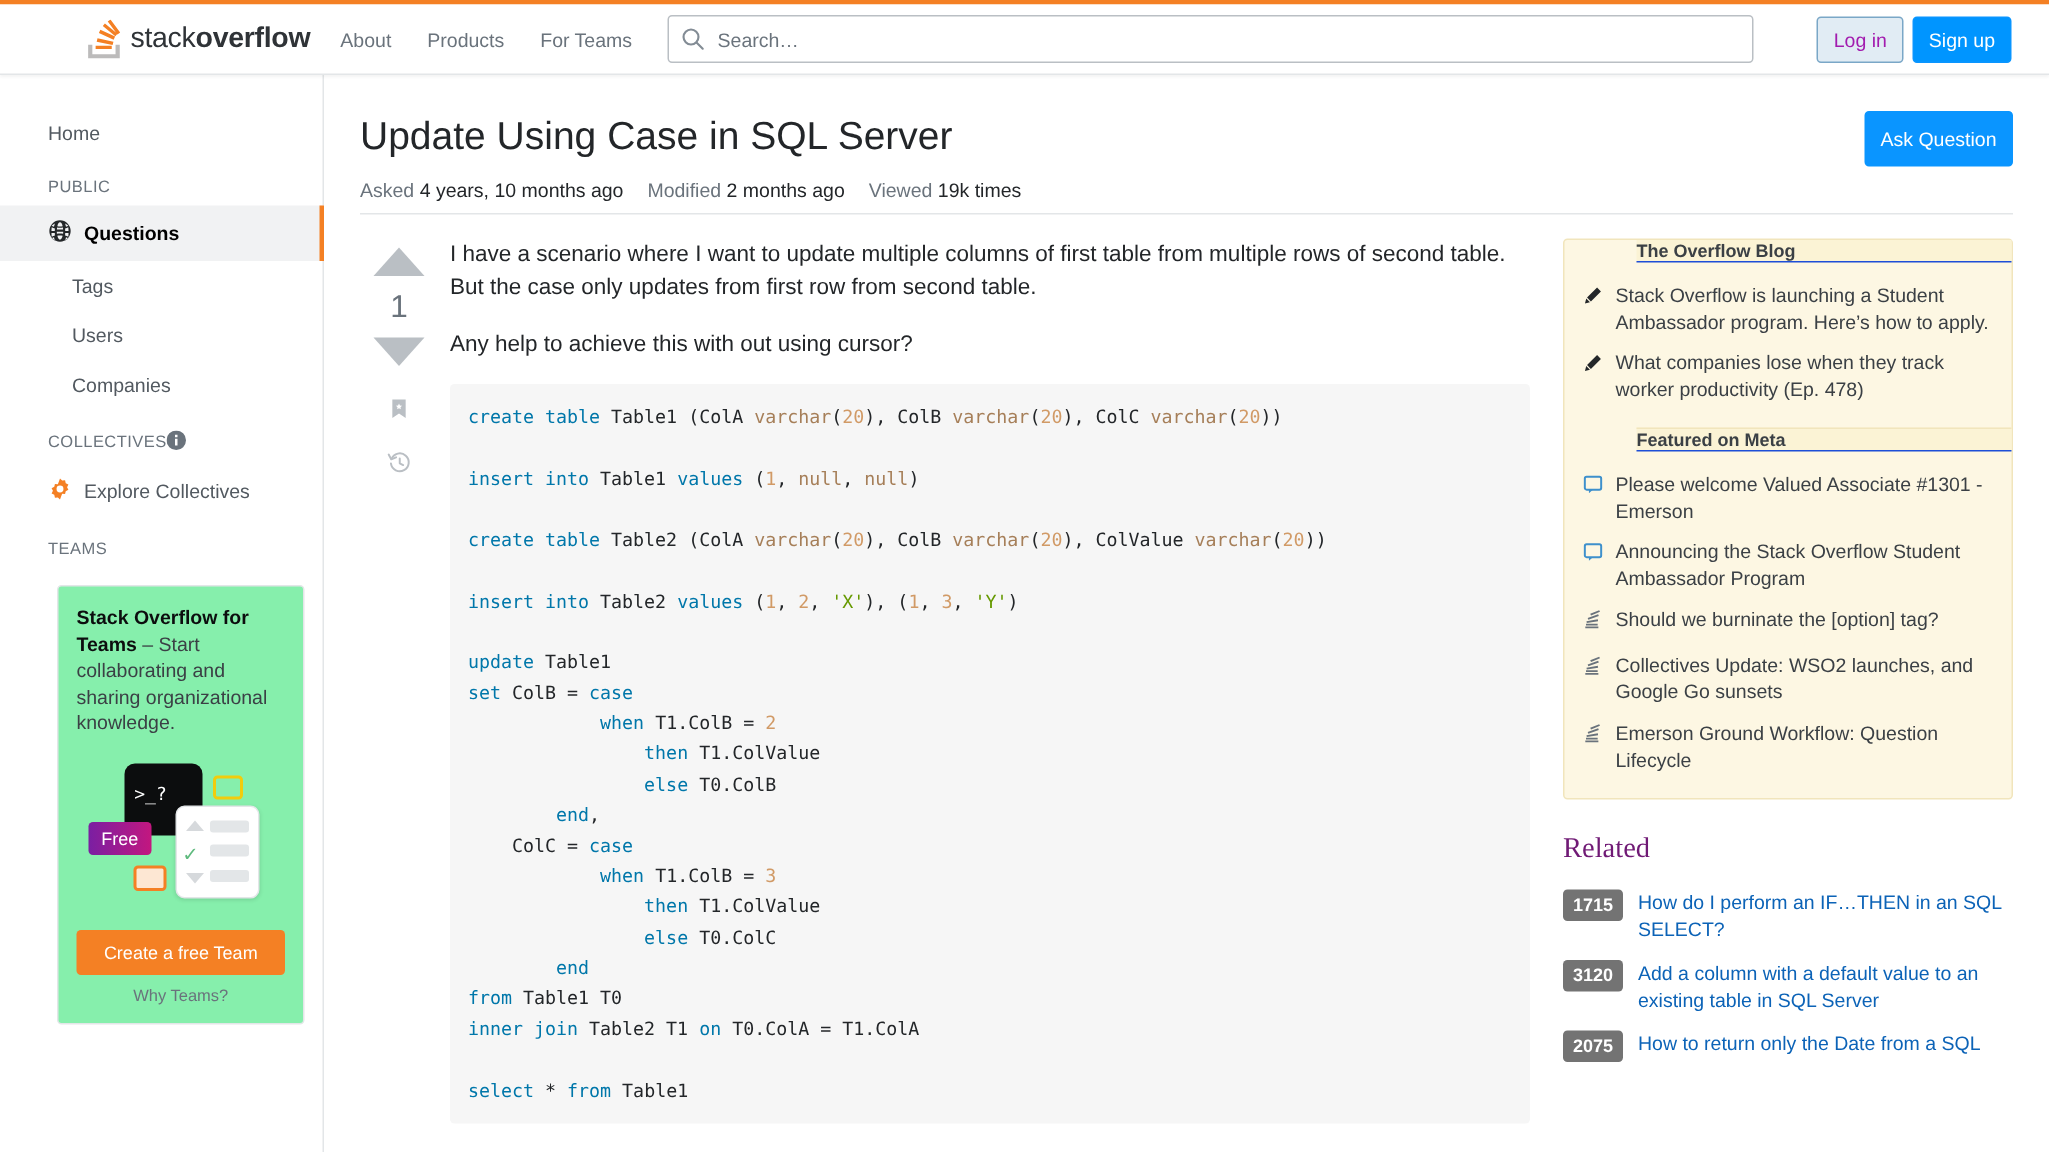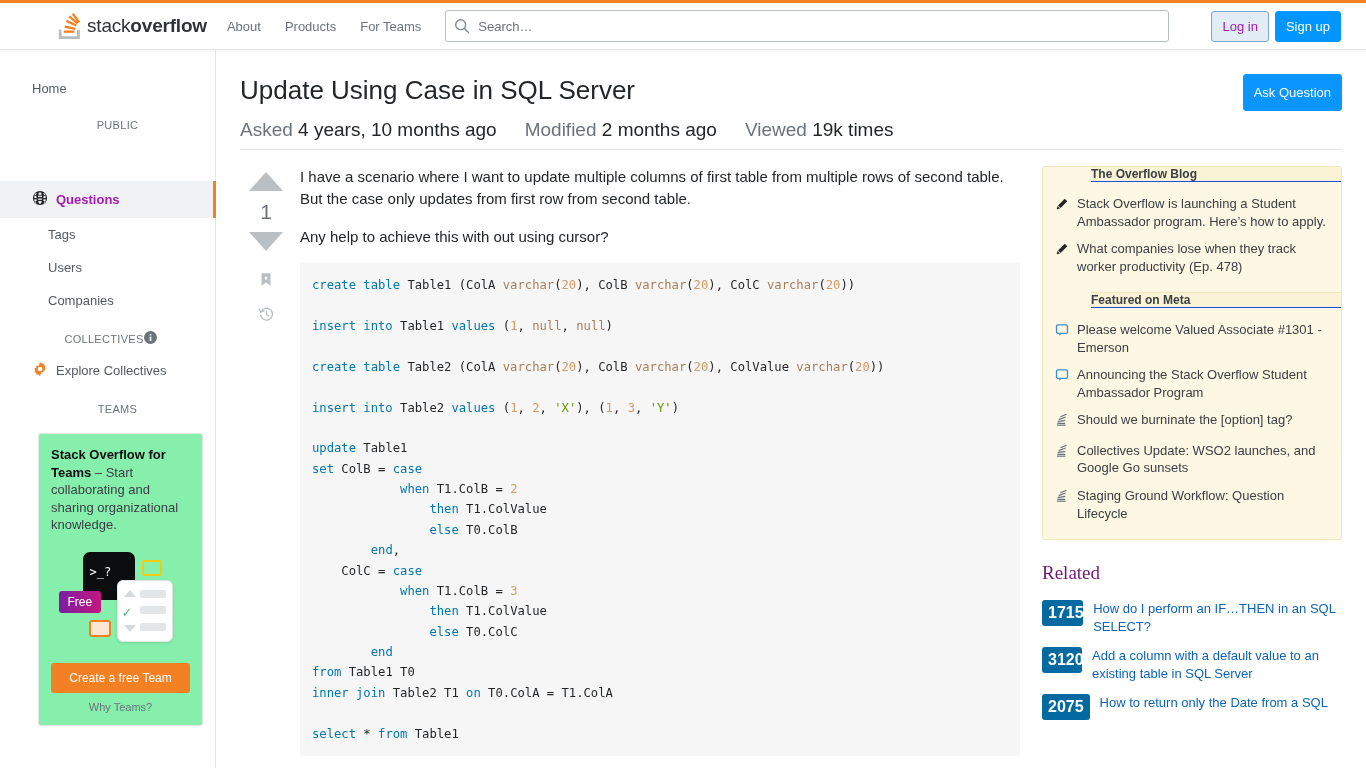--- a/index.html
+++ b/index.html
@@ -66,27 +66,27 @@
     padding-top: 22px;
     font-size: 13px;
     background: #fff;
   }
   .side-item {
     padding: 9px 0 9px 32px; color: #525960; cursor: pointer;
     display: flex; align-items: center; gap: 8px;
   }
   .side-item.sub { padding-left: 48px; }
   .side-item.active {
-    background: #f1f2f3; color: #a21caf; font-weight: 700;
-    border-right: 3px solid #f48024; margin-right: -1px; margin-top: 44px;
+    background: #f1f2f3; color: #000000; font-weight: 700;
+    border-right: 3px solid #f48024; margin-right: -1px;
   }
   .side-cat {
     font-size: 11px; color: #6a737c; text-transform: uppercase;
     padding: 14px 12px 6px 32px; letter-spacing: 0.3px;
-    display: flex; align-items: center; justify-content: center;
+    display: flex; align-items: center; justify-content: flex-start;
   }
   .side-cat .info-dot { margin-right: 14px; }
 
   
   .teams-card {
     margin: 12px 12px 0 38px; width: 165px;
     border: 1px solid #e3e6e8; border-radius: 3px;
     padding: 12px; background: #86efac;
   }
   .teams-title { font-size: 13px; color: #3b4045; line-height: 1.35; }
@@ -104,21 +104,21 @@
   .q-header { display: flex; align-items: flex-start; }
   .q-title {
     font-size: 26px; font-weight: 400; color: #232629; line-height: 1.25;
     flex: 1; padding-right: 16px;
   }
   .btn-ask {
     background: #0a95ff; color: #fff; font-size: 13px;
     padding: 10px 10px; border-radius: 3px; white-space: nowrap;
     border: 1px solid #0a95ff;
   }
-  .q-meta { display: flex; gap: 28px; font-size: 19px; color: #6a737c; margin-top: 8px; padding-bottom: 8px; }
+  .q-meta { display: flex; gap: 16px; font-size: 13px; color: #6a737c; margin-top: 8px; padding-bottom: 8px; }
   .q-meta b { color: #232629; font-weight: 400; }
   .meta-sep { border-bottom: 1px solid #e3e6e8; margin-bottom: 16px; }
 
   .main-cols { display: flex; gap: 22px; align-items: flex-start; }
   .post-col { flex: 1; min-width: 0; display: flex; }
 
   .votecell { width: 52px; flex: 0 0 52px; display: flex; flex-direction: column; align-items: center; }
   .vote-arrow { width: 0; height: 0; cursor: pointer; margin: 6px 0; }
   .vote-up { border-left: 17px solid transparent; border-right: 17px solid transparent; border-bottom: 19px solid #babfc4; }
   .vote-down { border-left: 17px solid transparent; border-right: 17px solid transparent; border-top: 19px solid #babfc4; }
@@ -148,21 +148,21 @@
   }
   .rail-list { padding: 8px 12px 12px 12px; }
   .rail-item {
     display: flex; gap: 8px; font-size: 13px; color: #3b4045;
     line-height: 1.35; padding: 5px 0; align-items: flex-start;
   }
   .rail-item .ri-icon { flex: 0 0 14px; margin-top: 2px; }
   .related-title { font-size: 19px; color: #701a75; margin: 22px 0 10px 0; font-weight: 400; font-family: Liberation Serif, serif; }
   .rel-item { display: flex; gap: 10px; padding: 6px 0; align-items: flex-start; }
   .rel-score {
-    background: #0369a1; color: #fff; font-size: 16px; font-weight: 700;
+    background: #737373; color: #fff; font-size: 12px; font-weight: 700;
     padding: 3px 6px; border-radius: 3px; min-width: 40px; text-align: center; line-height: 1.25;
   }
   .rel-link { font-size: 13px; color: #0c63b7; line-height: 1.35; }
 </style>
 </head>
 <body>
 
 <div class="top-rule"></div>
 
 <div class="header">
@@ -410,21 +410,21 @@
               </span>
               <span>Collectives Update: WSO2 launches, and Google Go sunsets</span>
             </div>
             <div class="rail-item">
               <span class="ri-icon">
                 <svg width="14" height="14" viewBox="0 0 18 18" fill="#6a737c">
                     <path d="M3 12.6h10v1.6H3zM3.4 10.4l9.7-1.6.3 1.6-9.7 1.6zM4.4 7.7l9-3.3.6 1.5-9 3.3zM6.6 4.1l7.7-3.1.7 1.4-7.7 3.2z"></path>
                     <path d="M2.4 14.9h11.2v1.5H2.4z"></path>
                   </svg>
               </span>
-              <span>Staging Ground Workflow: Question Lifecycle</span>
+              <span>Emerson Ground Workflow: Question Lifecycle</span>
             </div>
           </div>
         </div>
 
         <h2 class="related-title">Related</h2>
         <div>
           <div class="rel-item">
             <span class="rel-score">1715</span>
             <span class="rel-link">How do I perform an IF…THEN in an SQL SELECT?</span>
           </div>

